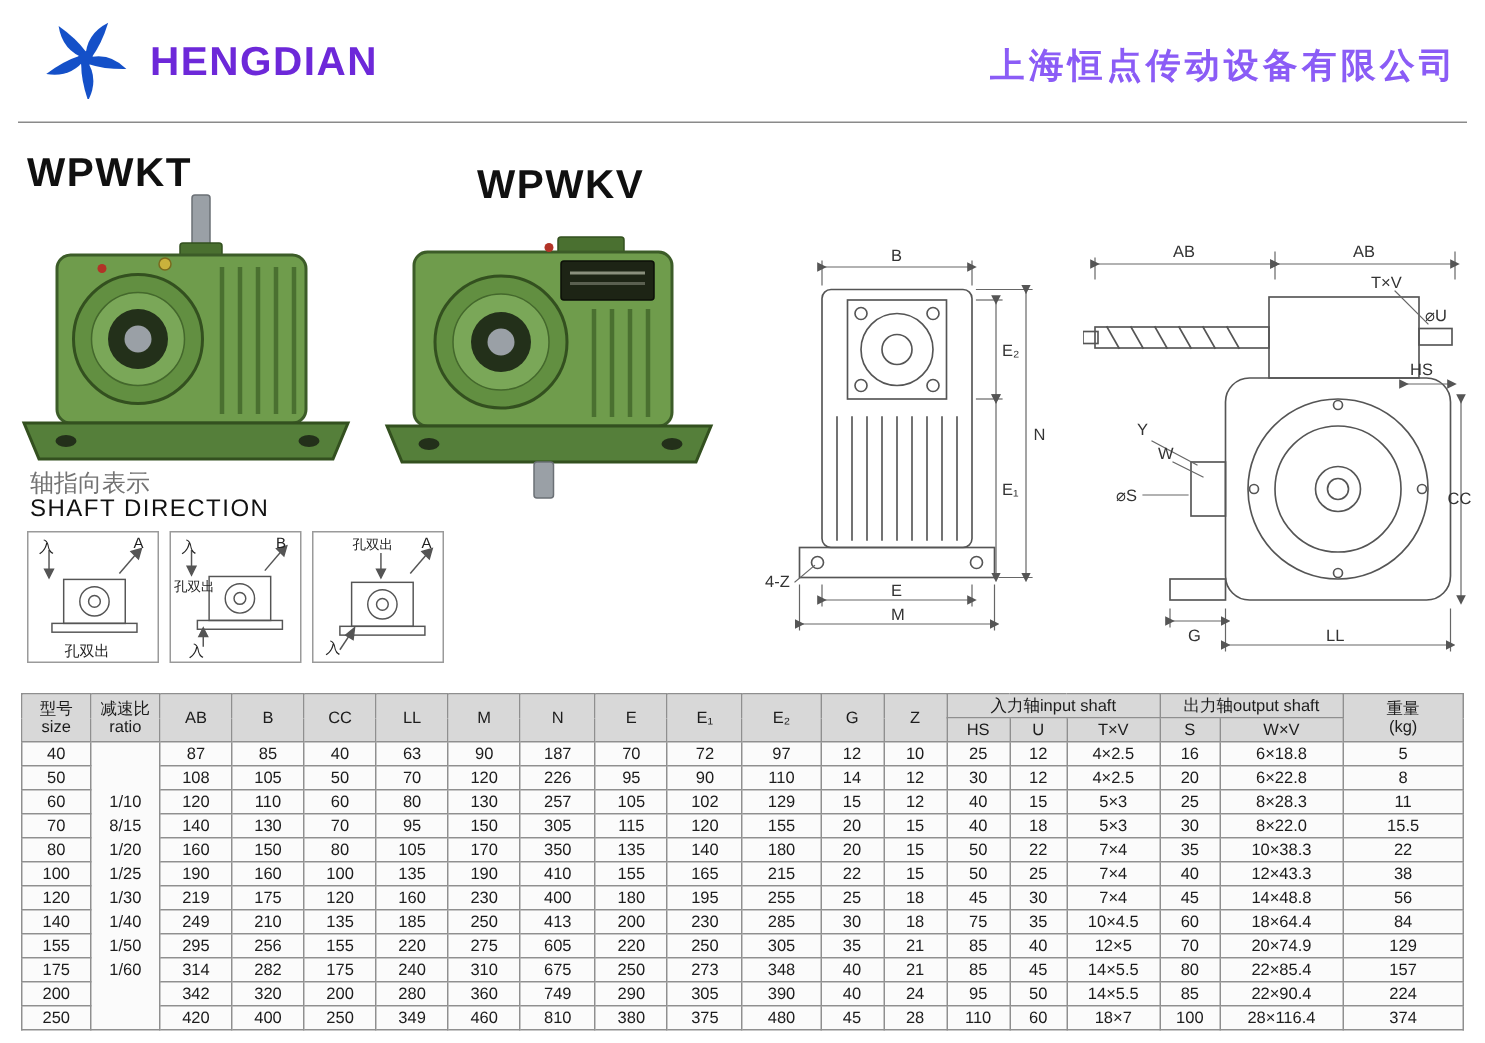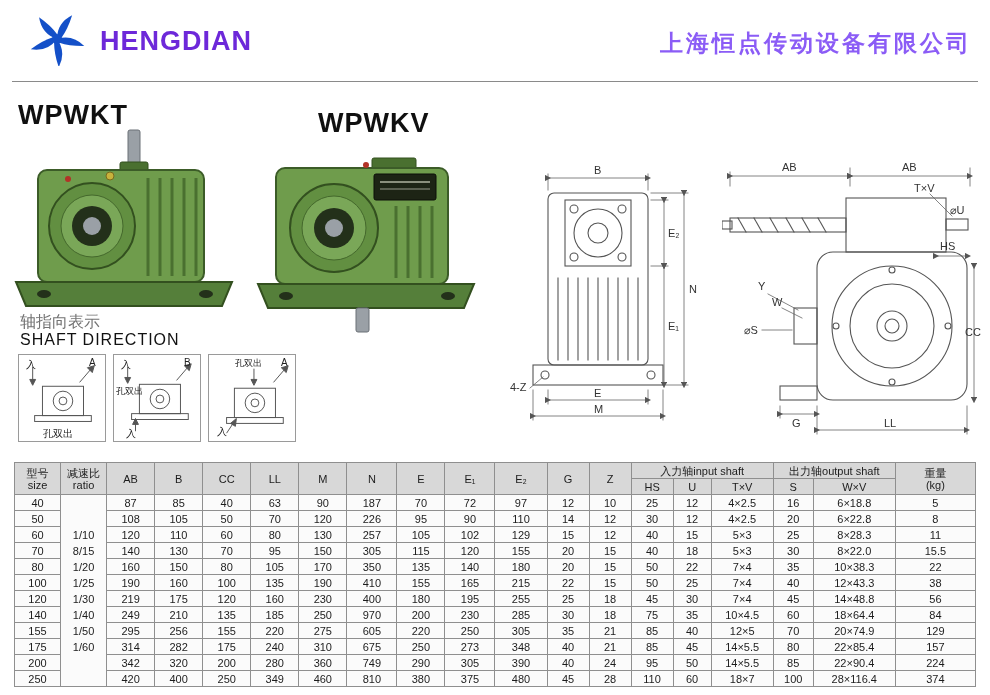--- a/index.html
+++ b/index.html
@@ -534,21 +534,21 @@
           <td>14×48.8</td>
           <td>56</td>
         </tr>
         <tr>
           <td>140</td>
           <td>249</td>
           <td>210</td>
           <td>135</td>
           <td>185</td>
           <td>250</td>
-          <td>970</td>
+          <td>413</td>
           <td>200</td>
           <td>230</td>
           <td>285</td>
           <td>30</td>
           <td>18</td>
           <td>75</td>
           <td>35</td>
           <td>10×4.5</td>
           <td>60</td>
           <td>18×64.4</td>

